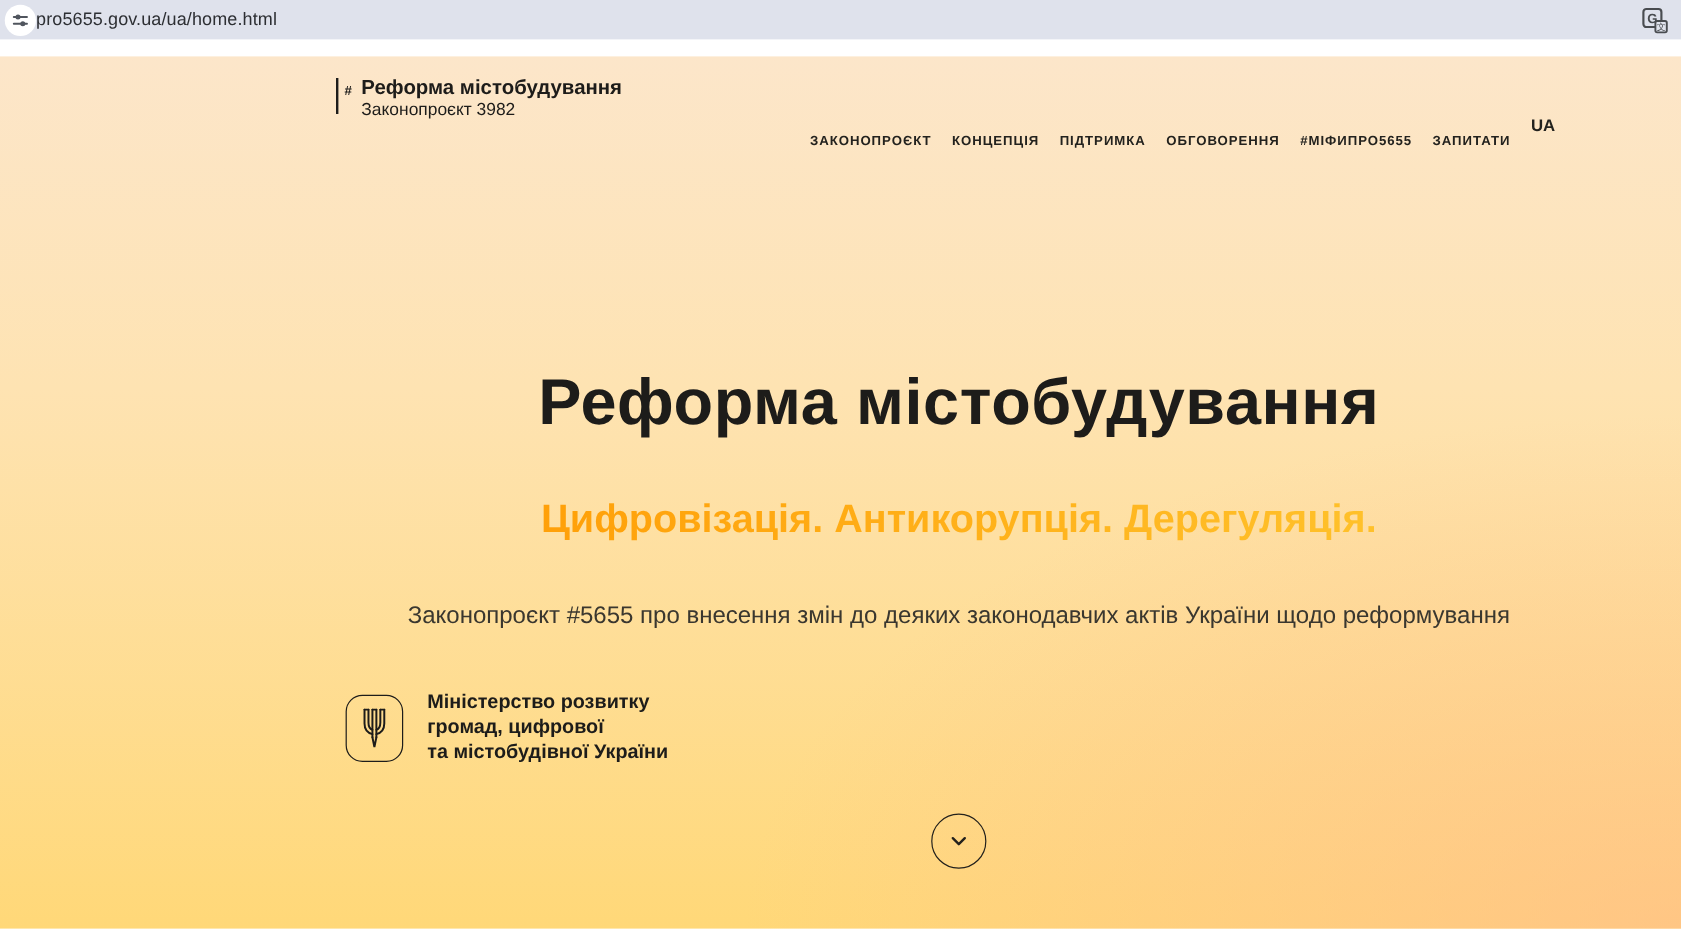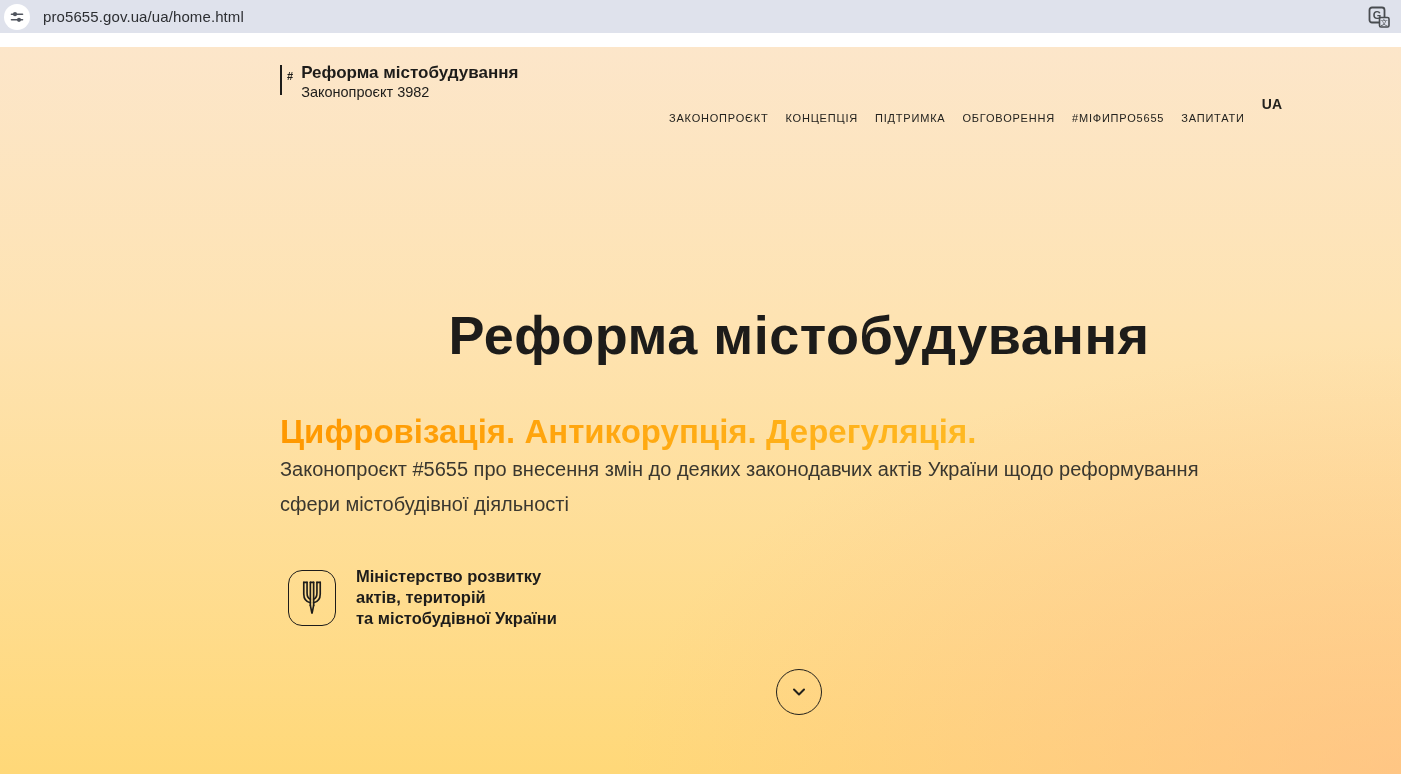--- a/index.html
+++ b/index.html
@@ -10,21 +10,21 @@
   .browser-bar{
     height:33px; background:#dfe2ec; display:flex; align-items:center;
     padding:0 10px 0 4px;
   }
   .site-settings-btn{
     width:26px; height:26px; border-radius:50%; background:#ffffff;
     display:flex; align-items:center; justify-content:center; flex:0 0 auto;
     cursor:pointer;
   }
   .url-text{
-    margin-left:13px; font-size:15px; color:#2d2f33; flex:1 1 auto;
+    margin-left:0; font-size:15px; color:#2d2f33; flex:1 1 auto;
     white-space:nowrap; letter-spacing:.1px;
   }
   .translate-btn{ flex:0 0 auto; display:flex; align-items:center; cursor:pointer; }
 
   
   .page{ height:741px; background:#ffffff; padding-top:14px; }
   .hero{
     height:727px; position:relative;
     background:
       radial-gradient(90% 95% at 100% 100%, rgba(255,183,142,.55) 0%, rgba(255,183,142,0) 62%),
@@ -35,42 +35,42 @@
   
   .header-row{ display:flex; justify-content:space-between; align-items:flex-start; padding-top:15px; }
   .logo{ display:flex; align-items:flex-start; cursor:pointer; }
   .logo-bar{ width:2px; height:30px; background:#1d1c1a; margin-top:3px; }
   .logo-hash{ font-size:11px; font-weight:700; color:#1d1c1a; margin:8px 8px 0 5px; }
   .logo-title{ font-size:17px; font-weight:700; color:#1d1c1a; line-height:21px; }
   .logo-sub{ font-size:14.5px; color:#1d1c1a; line-height:19px; }
 
   nav{ display:flex; align-items:center; gap:17px; margin-top:22px; }
   .nav-item{
-    font-size:11px; font-weight:400; letter-spacing:.8px; color:#23221e;
+    font-size:11px; font-weight:700; letter-spacing:.8px; color:#23221e;
     text-transform:uppercase; cursor:pointer; white-space:nowrap;margin-top:28px;
   }
-  .lang{ display:flex; align-items:center; gap:15px; cursor:pointer; }
+  .lang{ display:flex; align-items:center; gap:1px; cursor:pointer; }
   .lang-code{ font-size:14px; font-weight:700; color:#23221e; }
   .flag{ width:21px; height:14px; border-radius:2px; overflow:hidden; display:block; }
   .flag .top{ height:7px; background:#4e8ee9; }
   .flag .bottom{ height:7px; background:#ffd500; }
 
   
   .hero-title{
     margin-top:180px; text-align:center; font-size:54px; font-weight:700;
     color:#1d1c1a; letter-spacing:.5px; line-height:62px;
   }
   .hero-subtitle{
-    margin-top:46px; text-align:left; font-size:33px; font-weight:700; line-height:40px;
+    margin-top:46px; text-align:center; font-size:33px; font-weight:700; line-height:40px;
     background:linear-gradient(90deg,#ff9800 0%, #ffc933 100%);
     -webkit-background-clip:text; background-clip:text;
     -webkit-text-fill-color:transparent; color:transparent;
   }
   .hero-desc{
-    text-align:left; font-size:20px; line-height:35px; color:#3a372f;
+    margin-top:44px; text-align:center; font-size:20px; line-height:35px; color:#3a372f;
   }
 
   
   .ministries{ display:flex; justify-content:space-between; margin-top:44px; padding:0 0 0 8px; }
   .ministry{ display:flex; align-items:center; gap:20px; cursor:pointer; }
   .emblem{
     width:48px; height:56px; border:1.7px solid #1d1c1a; border-radius:14px;
     display:flex; align-items:center; justify-content:center; flex:0 0 auto;
   }
   .ministry-name{ font-size:16.5px; font-weight:700; color:#1d1c1a; line-height:21px; text-align:left; }
@@ -138,39 +138,38 @@
               <span class="top"></span><span class="bottom"></span>
             </span>
           </span>
         </nav>
       </div>
 
       <h1 class="hero-title">Реформа містобудування</h1>
       <div class="hero-subtitle">Цифровізація. Антикорупція. Дерегуляція.</div>
       <div class="hero-desc">
         <span style="display:block">Законопроєкт #5655 про внесення змін до деяких законодавчих актів України щодо реформування</span>
-        <span style="display:block">сфери містобудівної діяльності</span>
       </div>
 
       <div class="ministries">
         <div class="ministry">
           <span class="emblem">
             <svg width="28" height="38" viewBox="0 0 34 44" fill="none" stroke="#1d1c1a" stroke-width="2" stroke-linecap="round">
               <path d="M7 3 V17 C7 23 10 26.5 15 27.8"></path>
               <path d="M11 3 V16 C11 20.5 12.6 22.6 15 23.4"></path>
               <path d="M27 3 V17 C27 23 24 26.5 19 27.8"></path>
               <path d="M23 3 V16 C23 20.5 21.4 22.6 19 23.4"></path>
               <path d="M7 3 H11 M15 3 H19 M23 3 H27"></path>
               <path d="M15 3 V31 M19 3 V31"></path>
               <path d="M15 31 L17 41 L19 31"></path>
             </svg>
           </span>
           <div class="ministry-name">
             <div>Міністерство розвитку</div>
-            <div>актів, територій</div>
+            <div>громад, цифрової</div>
             <div>та містобудівної України</div>
           </div>
         </div>
 
       </div>
 
       <div class="scroll-wrap">
         <button class="scroll-btn">
           <span style="display:flex">
             <svg width="16" height="10" viewBox="0 0 16 10" fill="none" stroke="#23211c" stroke-width="2" stroke-linecap="round" stroke-linejoin="round">

